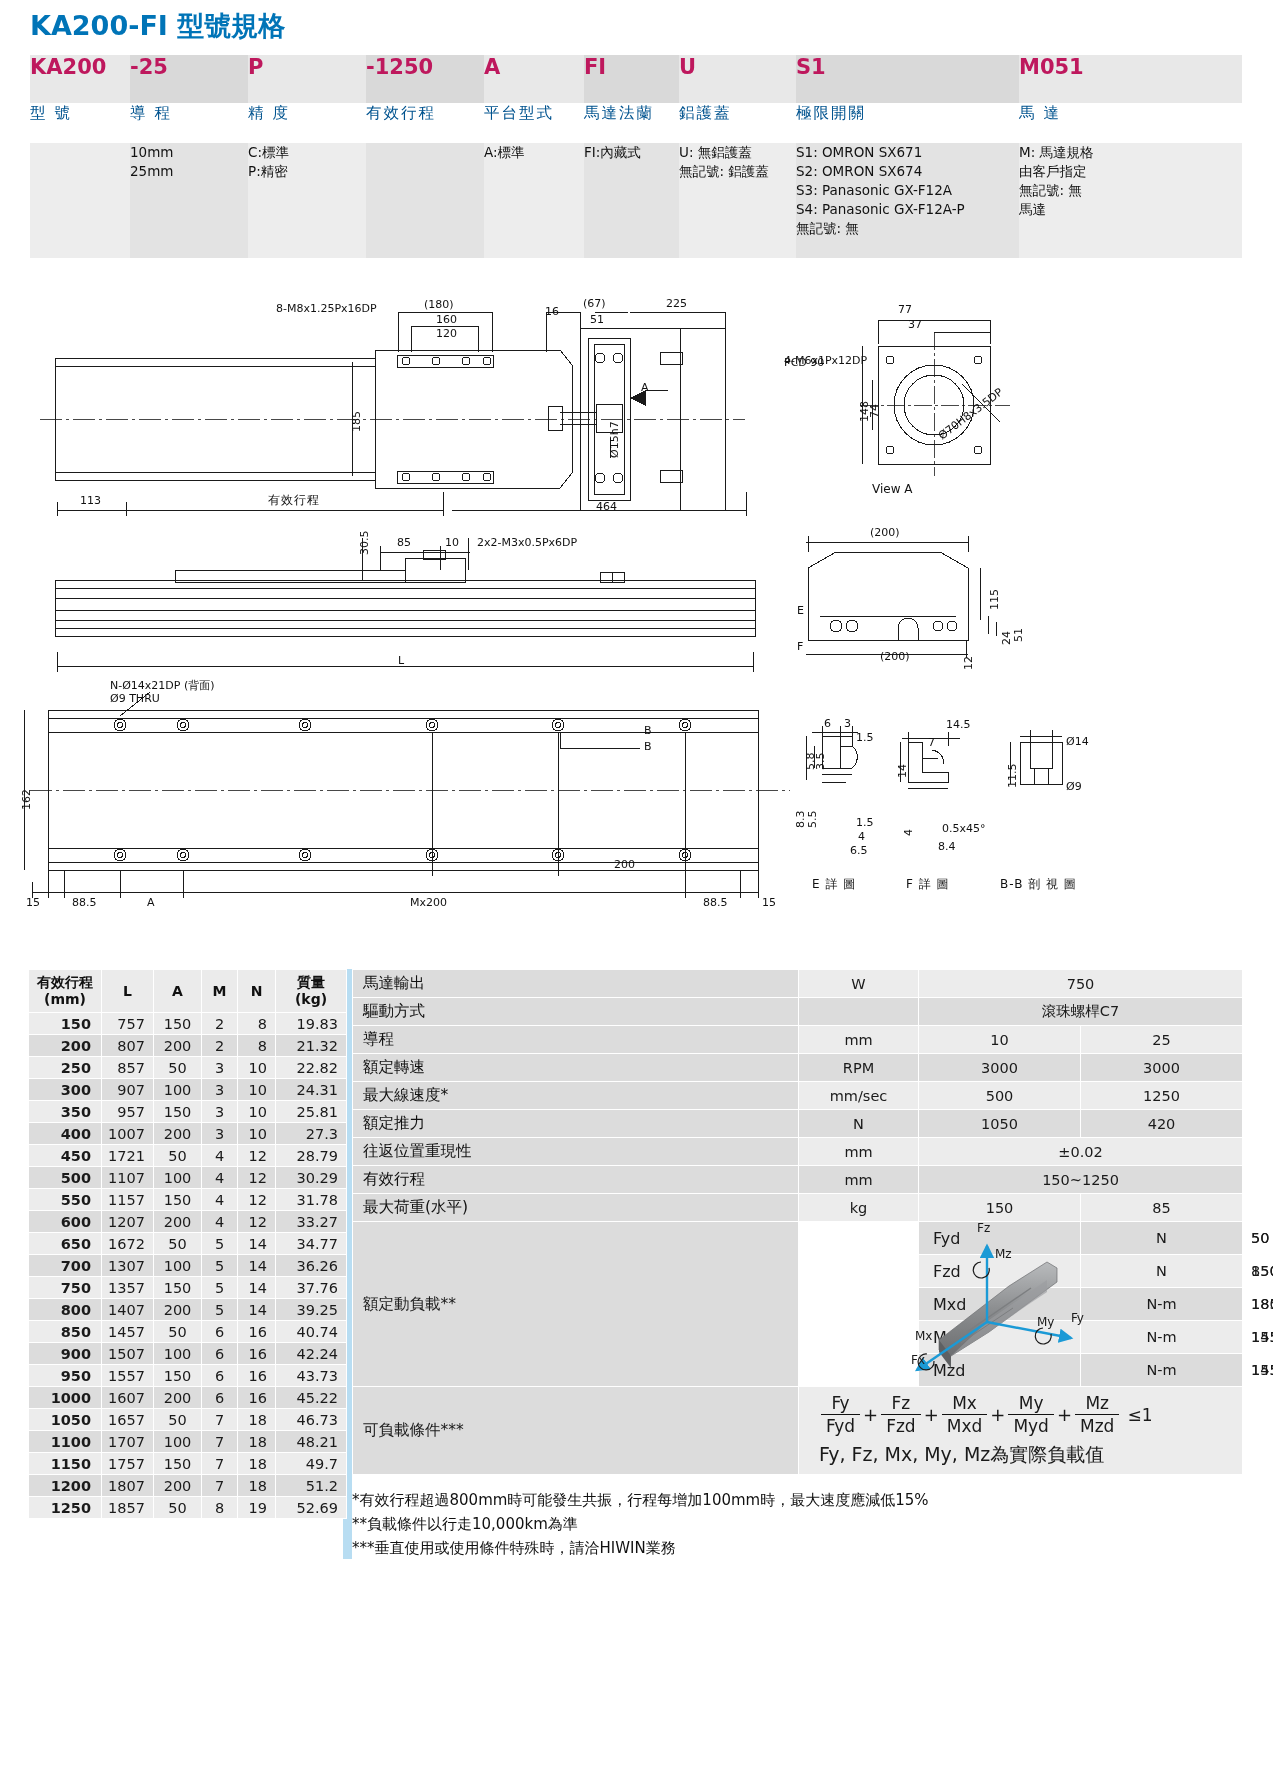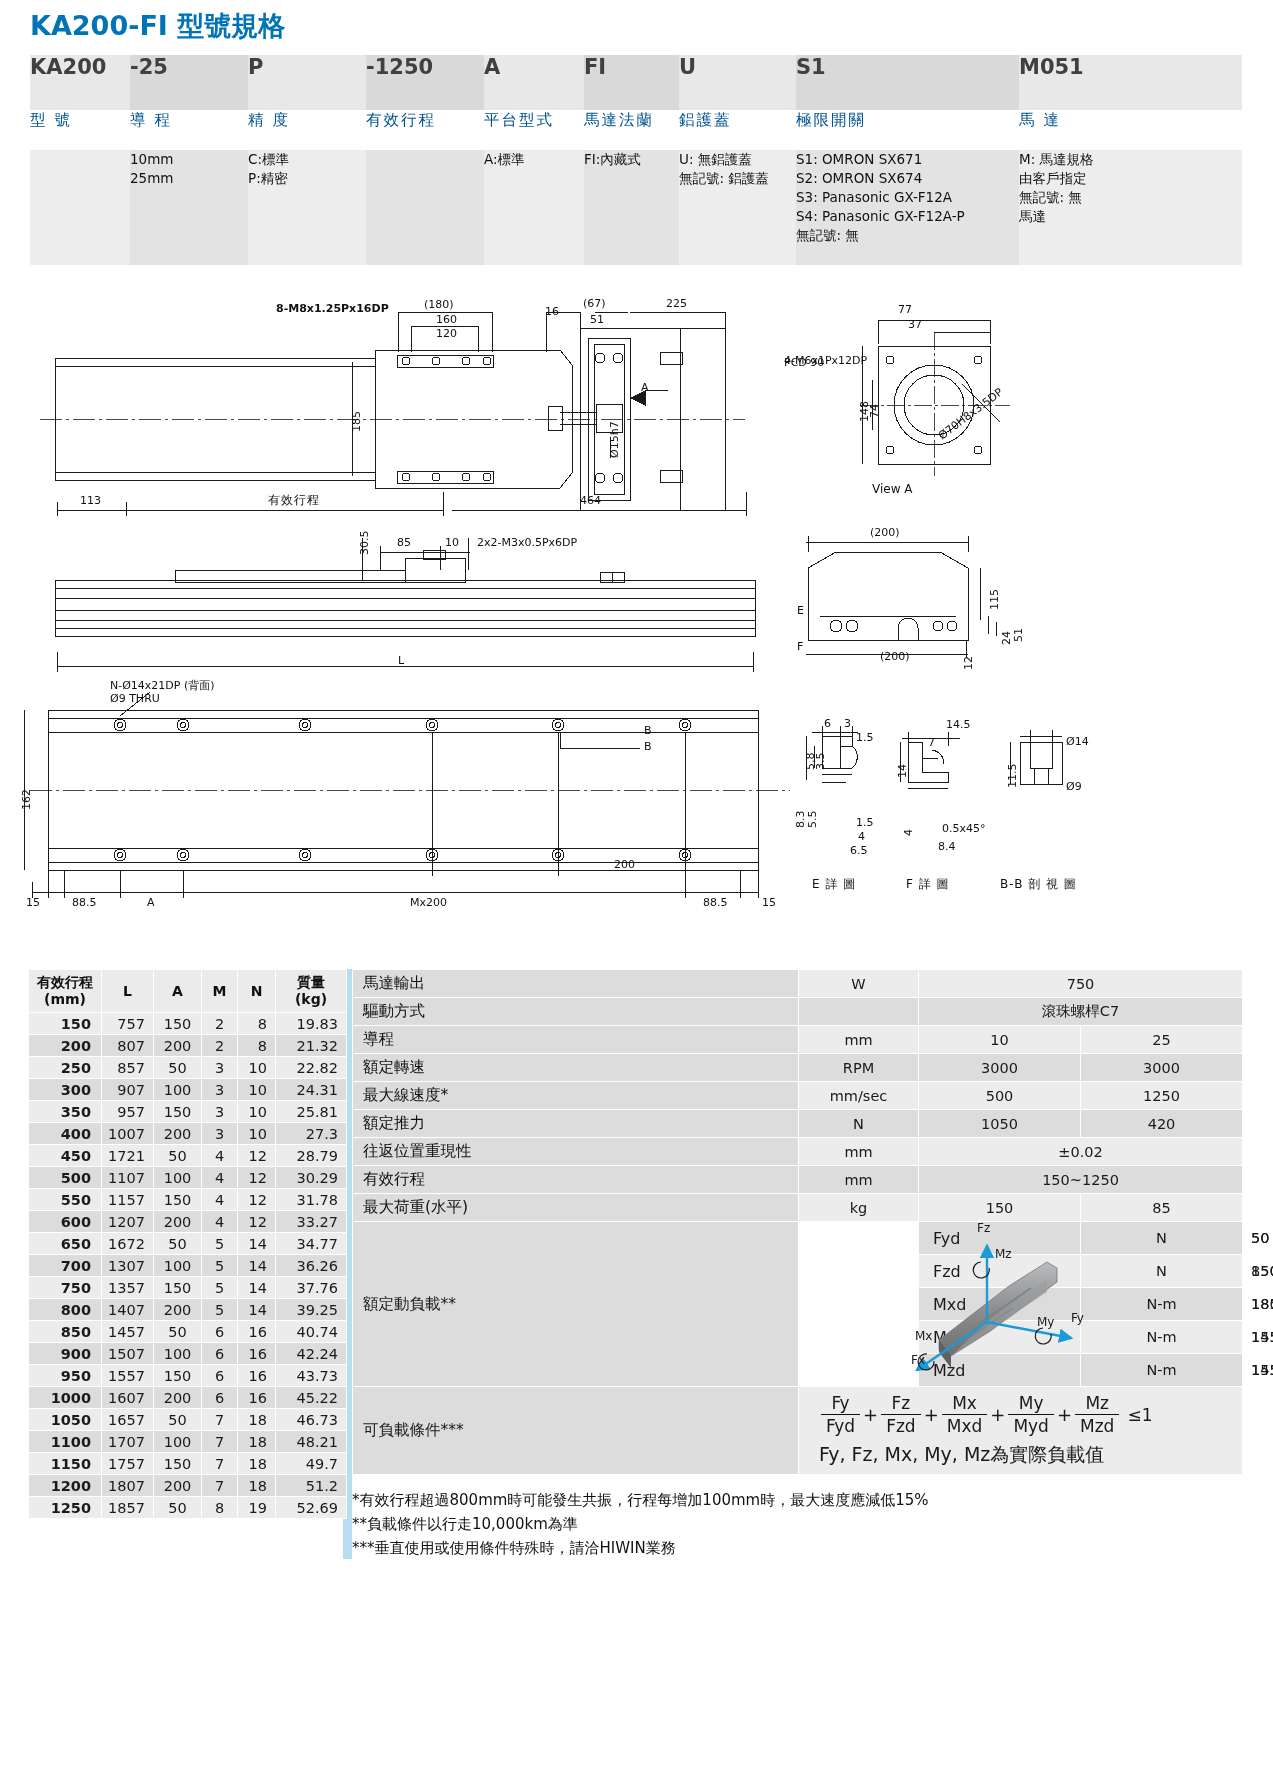--- a/index.html
+++ b/index.html
@@ -18,21 +18,21 @@
   .title {
     position:absolute; left:30px; top:8px;
     font-size:27px; font-weight:bold; color:#0074b7;
     letter-spacing:0px; white-space:nowrap;
   }
 
   
   .modeltable { position:absolute; left:30px; top:55px; width:1212px;
     border-collapse:collapse; table-layout:fixed; }
   .modeltable td { vertical-align:top; padding:0; }
-  .mt-code { height:55px; font-size:21px; font-weight:bold; color:#404040;
+  .mt-code { height:48px; font-size:21px; font-weight:bold; color:#be185d;
      padding:8px 0 0 10px; background:#e8e8e8; }
   .mt-code.alt { background:#d9d9d9; }
   .mt-label { height:40px; font-size:15.5px; color:#00538f; padding:8px 0 0 10px;
      background:#ffffff; letter-spacing:2px; white-space:nowrap;}
   .mt-desc { font-size:13.5px; color:#111; line-height:19px; padding:10px 6px 14px 10px;
      background:#ededed; height:115px; }
   .mt-desc.alt { background:#e3e3e3; }
   .mt-desc div { white-space:nowrap; }
 
   
@@ -385,32 +385,32 @@
         <rect x="1020" y="462" width="42" height="42"></rect>
         <rect x="1030" y="462" width="22" height="26"></rect>
         <rect x="1034" y="488" width="14" height="16"></rect>
         <line x1="1010" y1="462" x2="1010" y2="504"></line>
         <line x1="1020" y1="456" x2="1062" y2="456"></line>
         <line x1="1030" y1="450" x2="1030" y2="466"></line>
         <line x1="1052" y1="450" x2="1052" y2="466"></line>
       </g>
     </svg>
 
-    <div class="dwg-label" style="left:276px; top:22px;font-weight:bold;">8-M8x1.25Px16DP</div>
+    <div class="dwg-label" style="left:276px; top:22px;">8-M8x1.25Px16DP</div>
     <div class="dwg-label" style="left:424px; top:18px;">(180)</div>
     <div class="dwg-label" style="left:436px; top:33px;">160</div>
     <div class="dwg-label" style="left:436px; top:47px;">120</div>
     <div class="dwg-label" style="left:545px; top:25px;">16</div>
     <div class="dwg-label" style="left:583px; top:17px;">(67)</div>
     <div class="dwg-label" style="left:590px; top:33px;">51</div>
     <div class="dwg-label" style="left:666px; top:17px;">225</div>
     <div class="dwg-label rot" style="left:350px; top:152px; transform:rotate(-90deg);">185</div>
     <div class="dwg-label" style="left:80px; top:214px;">113</div>
     <div class="dwg-label cjk" style="left:268px; top:212px;">有效行程</div>
-    <div class="dwg-label" style="left:580px; top:214px;">464</div>
+    <div class="dwg-label" style="left:580px; top:220px;padding-left:16px;">464</div>
     <div class="dwg-label rot" style="left:608px; top:178px; transform:rotate(-90deg);">Ø15h7</div>
     <div class="dwg-label" style="left:641px; top:101px;">A</div>
 
     <div class="dwg-label" style="left:784px; top:74px;text-align:center;">4-M6x1Px12DP</div>
     <div class="dwg-label" style="left:784px; top:76px;">PCD 90</div>
     <div class="dwg-label" style="left:898px; top:23px;">77</div>
     <div class="dwg-label" style="left:908px; top:38px;">37</div>
     <div class="dwg-label rot" style="left:858px; top:142px; transform:rotate(-90deg);">148</div>
     <div class="dwg-label rot" style="left:868px; top:138px; transform:rotate(-90deg);">74</div>
     <div class="dwg-label rot" style="left:936px; top:152px; transform:rotate(-37deg);">Ø70H8x3.5DP</div>

